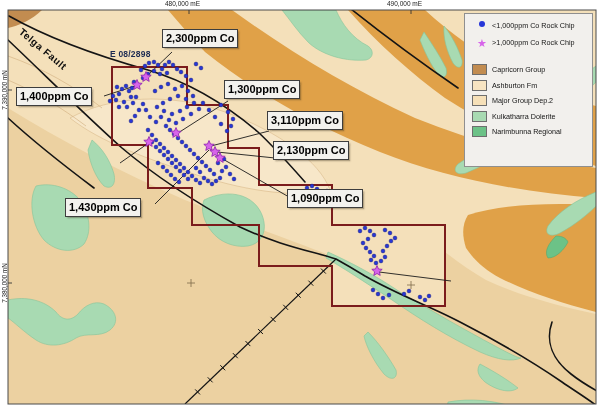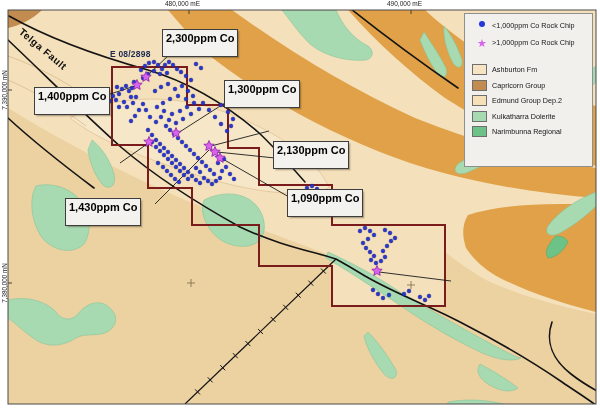--- a/index.html
+++ b/index.html
@@ -15,21 +15,21 @@
   
   .telga{position:absolute;left:24px;top:26px;font-size:10px;font-weight:bold;color:#0d0d0d;
          letter-spacing:.6px;transform:rotate(40deg);transform-origin:left top;white-space:nowrap;}
   .tenlab{position:absolute;left:104px;top:49px;font-size:8.5px;font-weight:bold;color:#1c2a52;
           letter-spacing:.2px;white-space:nowrap;padding-left:6px;}
 
   
   .callout{position:absolute;box-sizing:border-box;background:#f3f2ee;border:1.2px solid #3d3d3d;
            box-shadow:1.5px 1.5px 1.5px rgba(60,50,30,.35);
            font-size:11px;font-weight:bold;color:#000;text-align:right;
-           padding:2px 3px 12px 3px;white-space:nowrap;}
+           padding:2px 3px 3px 3px;white-space:nowrap;}
 
   
   .legend{position:absolute;left:464px;top:13px;width:129px;height:154px;box-sizing:border-box;
           background:#f2f0ed;border:1px solid #8f8f8f;padding:7px 4px 4px 7px;}
   .leg-row{display:flex;align-items:flex-start;height:17px;}
   .leg-row .ic{width:20px;display:flex;justify-content:center;align-items:center;flex:0 0 20px;}
   .leg-row .tx{font-size:7.2px;color:#141414;white-space:nowrap;}
   .dot-ic{width:6px;height:6px;border-radius:50%;}
   .star-ic{font-size:11px;line-height:10px;}
   .unit-row{display:flex;align-items:center;height:15.5px;}
@@ -327,52 +327,53 @@
   </svg>
 
   <div class="ax-top" style="left:165px;">480,000 mE</div>
   <div class="ax-top" style="left:387px;">490,000 mE</div>
   <div class="ax-left" style="left:4px;top:90px;">7,390,000 mN</div>
   <div class="ax-left" style="left:4px;top:283px;">7,380,000 mN</div>
 
   <div class="telga">Telga Fault</div>
   <div class="tenlab">E 08/2898</div>
 
-  <div class="callout" style="left:34px;top:87px;">1,400ppm Co</div>
+  <div class="callout" style="left:16px;top:87px;">1,400ppm Co</div>
   <div class="callout" style="left:162px;top:29px;">2,300ppm Co</div>
   <div class="callout" style="left:224px;top:80px;">1,300ppm Co</div>
+  <div class="callout" style="left:267px;top:111px;">3,110ppm Co</div>
   <div class="callout" style="left:273px;top:141px;">2,130ppm Co</div>
   <div class="callout" style="left:287px;top:189px;">1,090ppm Co</div>
   <div class="callout" style="left:65px;top:198px;">1,430ppm Co</div>
 
   <div class="legend">
     <div class="leg-row">
       <span class="ic">
           <span class="dot-ic" id="leg-dot" style="background: rgb(38, 54, 216);"></span>
         </span>
       <span class="tx">&lt;1,000ppm Co Rock Chip</span>
     </div>
     <div class="leg-row">
       <span class="ic">
           <span class="star-ic" id="leg-star" style="color: rgb(215, 100, 234);">★</span>
         </span>
       <span class="tx">&gt;1,000ppm Co Rock Chip</span>
     </div>
     <div class="leg-gap"></div>
     <div class="unit-row">
+      <span class="sw" style="background: rgb(194, 140, 80);"></span>
+      <span class="tx">Capricorn Group</span>
+    </div>
+    <div class="unit-row">
       <span class="sw" style="background: rgb(247, 228, 194);"></span>
       <span class="tx">Ashburton Fm</span>
     </div>
     <div class="unit-row">
-      <span class="sw" style="background: rgb(194, 140, 80);"></span>
-      <span class="tx">Capricorn Group</span>
-    </div>
-    <div class="unit-row">
       <span class="sw" style="background: rgb(246, 224, 184);"></span>
-      <span class="tx">Edmund Group Dep.2</span>
+      <span class="tx">Major Group Dep.2</span>
     </div>
     <div class="unit-row">
       <span class="sw" style="background: rgb(168, 218, 178);"></span>
       <span class="tx">Kulkatharra Dolerite</span>
     </div>
     <div class="unit-row">
       <span class="sw" style="background: rgb(108, 194, 135);"></span>
       <span class="tx">Narimbunna Regional</span>
     </div>
   </div>

